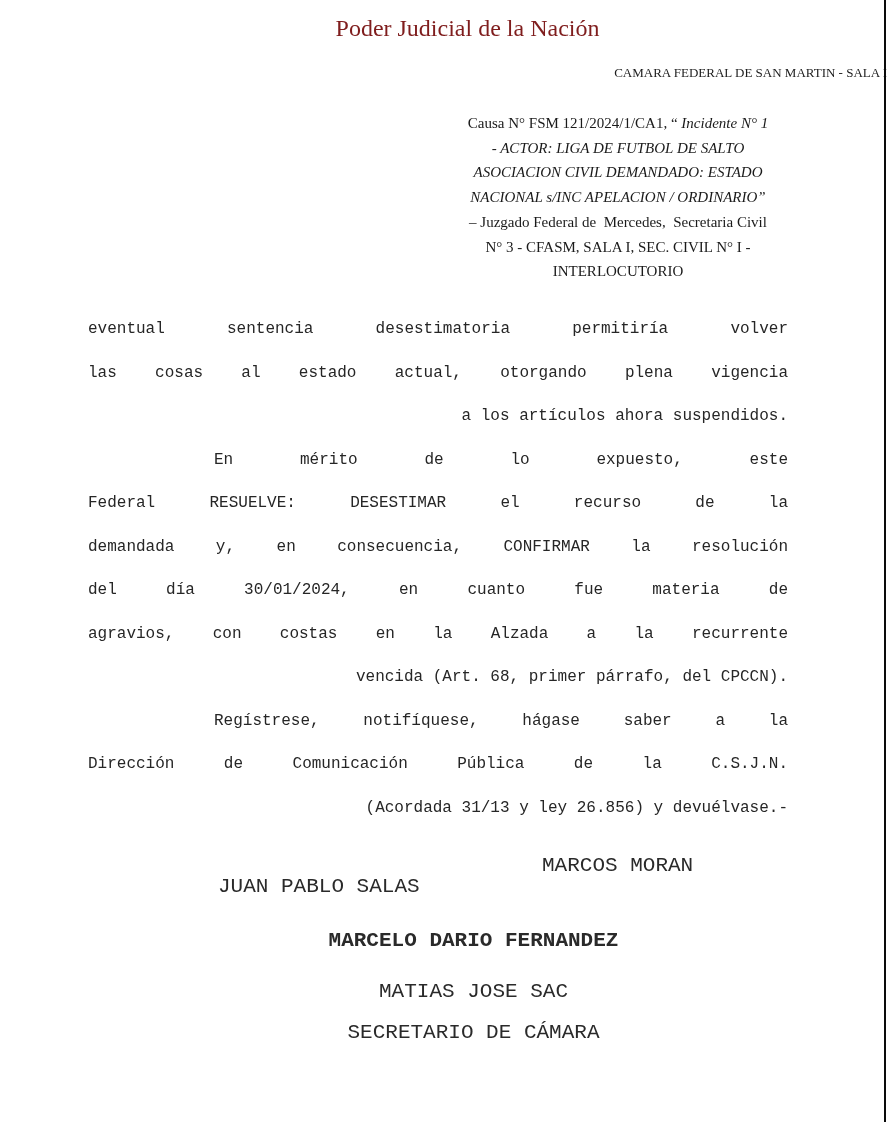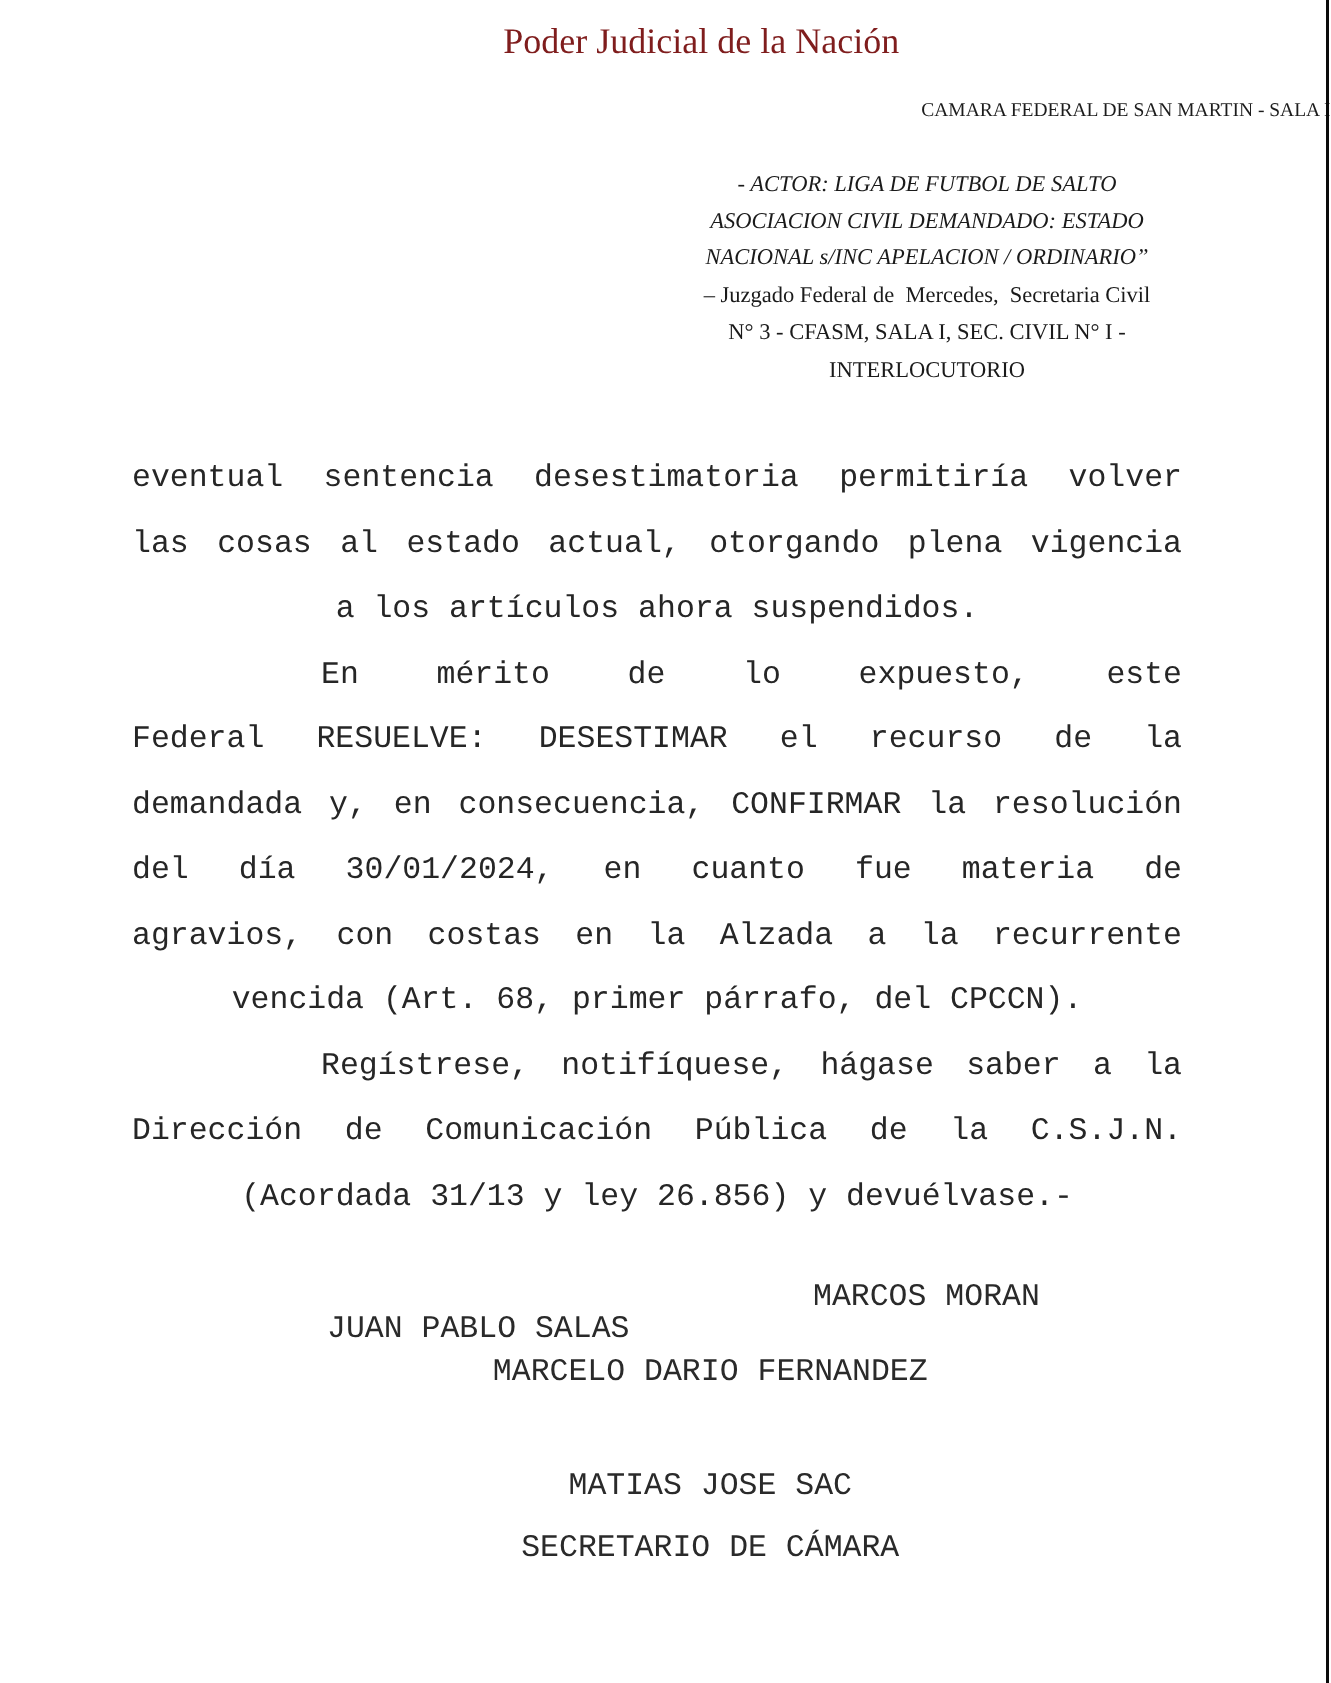--- a/index.html
+++ b/index.html
@@ -51,64 +51,65 @@
     text-align: center;
     font-family: "Liberation Serif", serif;
     font-size: 15px;
     line-height: 24.7px;
     color: #1a1a1a;
   }
   .case-caption .cap-line { white-space: pre-wrap; }
   .case-caption .it { font-style: italic; }
   .ruling-body {
     position: absolute;
-    top: 298px;
+    top: 308px;
     left: 88px;
     width: 700px;
     font-family: "Liberation Mono", "DejaVu Sans Mono", monospace;
-    font-size: 21px;
+    font-size: 16px;
     line-height: 43.5px;
     color: #262626;
   }
   .ruling-body .jline { text-align: justify; text-align-last: justify; }
-  .ruling-body .lline { text-align: center; }
+  .ruling-body .lline { text-align: right; }
   .ruling-body .indent { padding-left: 126px; }
   .b { font-weight: normal; }
   .sig-row {
     position: absolute;
     left: 0;
     width: 887px;
     height: 26px;
     font-family: "Liberation Mono", "DejaVu Sans Mono", monospace;
     font-size: 21px;
     line-height: 26px;
     color: #2a2a2a;
   }
   .sig-row .abs { position: absolute; top: 0; white-space: nowrap; }
   .sig-center {
     left: 60px;
     width: 827px;
     text-align: center;
   }
   .row-judges { top: 853px; }
-  .row-judge3 { top: 903px; }
+  .row-judge3 { top: 928px; font-weight: bold; }
   .row-sec-name { top: 979px; }
   .row-sec-title { top: 1020px; }
   .pos-judge1 { left: 218px; margin-top: 21px; }
   .pos-judge2 { left: 542px; }
 </style>
 </head>
 <body>
 
 <div class="page">
 
   <div class="court-title">Poder Judicial de la Nación</div>
   <div class="court-subtitle">CAMARA FEDERAL DE SAN MARTIN - SALA I</div>
 
   <div class="case-caption">
+    <div class="cap-line"><span>Causa N° FSM 121/2024/1/CA1, “ </span><span class="it">Incidente N° 1</span></div>
     <div class="cap-line it">- ACTOR: LIGA DE FUTBOL DE SALTO</div>
     <div class="cap-line it">ASOCIACION CIVIL DEMANDADO: ESTADO</div>
     <div class="cap-line it">NACIONAL s/INC APELACION / ORDINARIO”</div>
     <div class="cap-line">– Juzgado Federal de  Mercedes,  Secretaria Civil</div>
     <div class="cap-line">N° 3 - CFASM, SALA I, SEC. CIVIL N° I -</div>
     <div class="cap-line">INTERLOCUTORIO</div>
   </div>
 
   <div class="ruling-body">
     <div class="jline">eventual sentencia desestimatoria permitiría volver</div>

